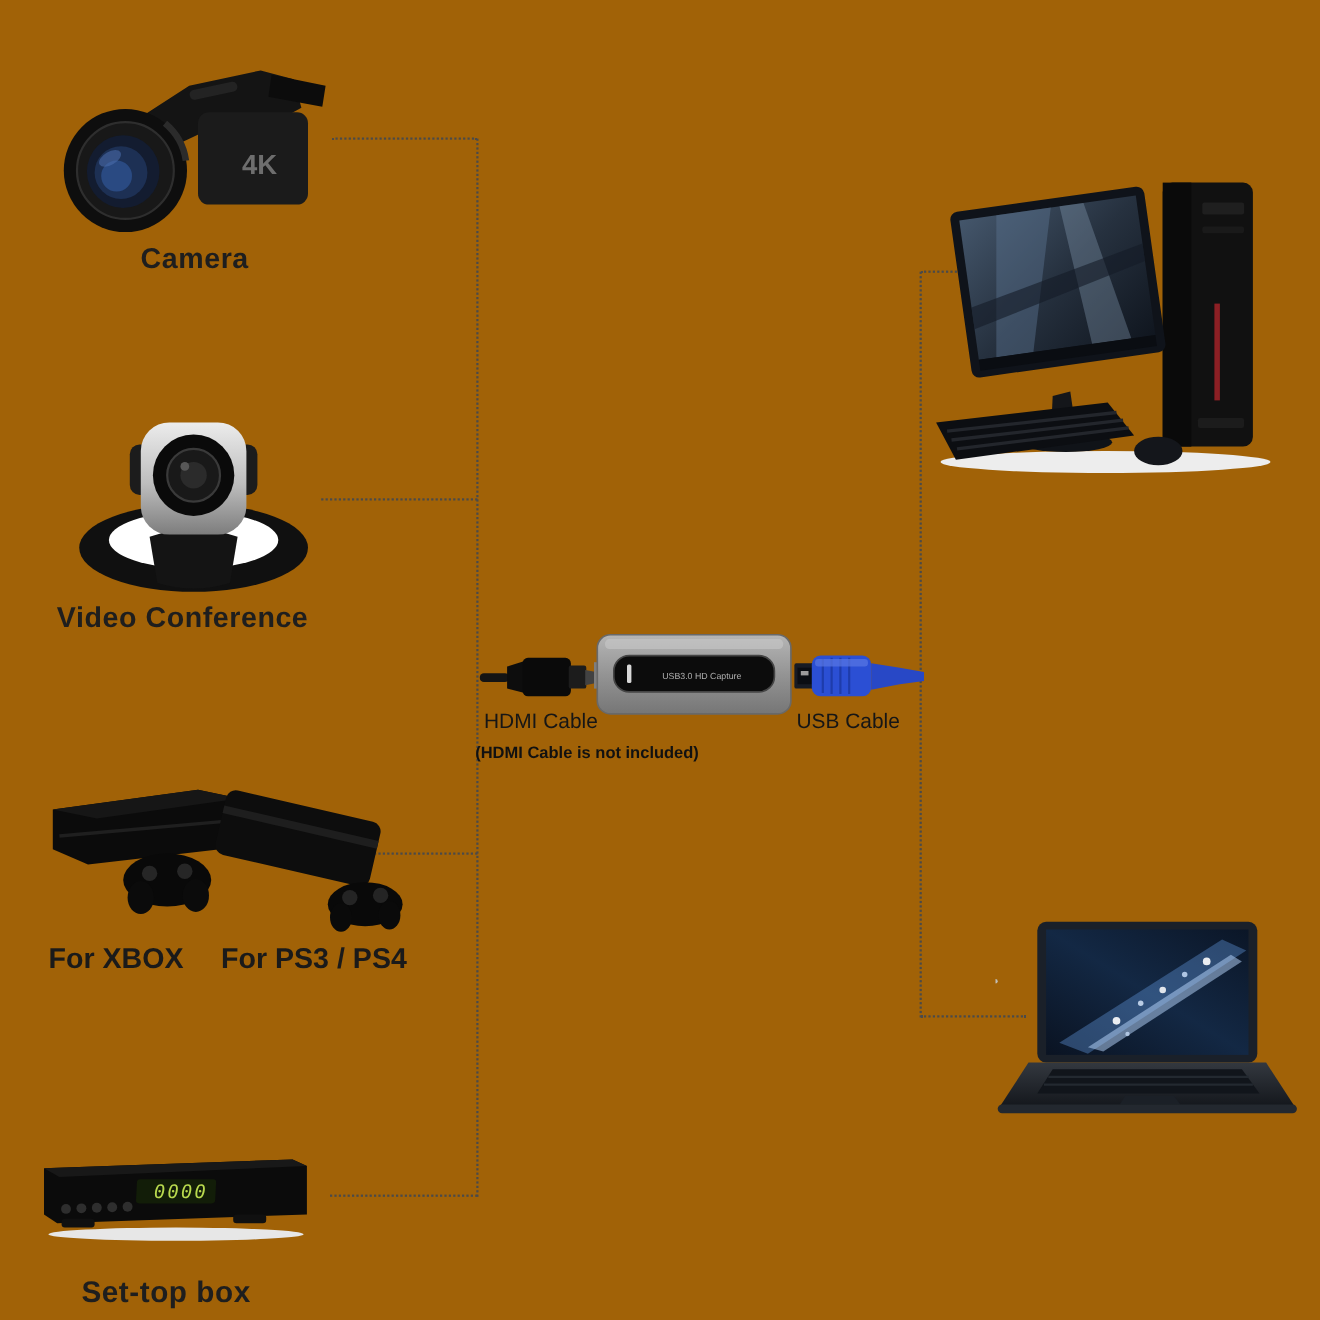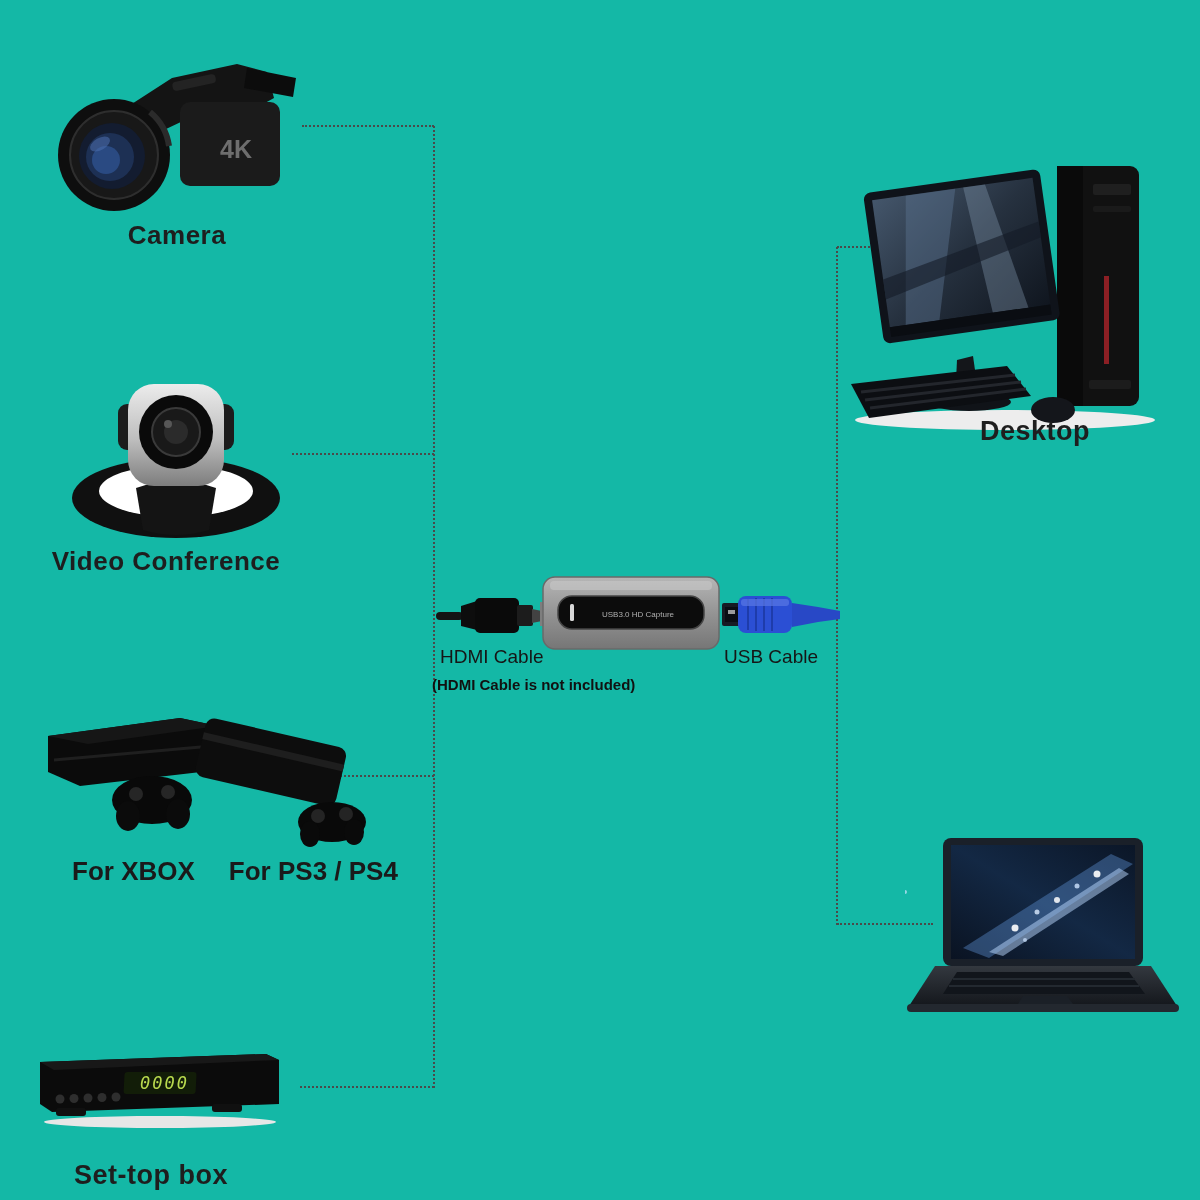--- a/index.html
+++ b/index.html
@@ -1,17 +1,17 @@
 <!DOCTYPE html>
 <html><head>
 <meta charset="utf-8">
 <style>
   html,body{margin:0;padding:0;background:#fff;}
   #canvas{
-    position:relative;width:1200px;height:1200px;background:#14b8a6;
+    position:relative;width:1200px;height:1200px;background:#a16207;
     font-family:"Liberation Sans","DejaVu Sans",sans-serif;color:#1c1c1c;overflow:hidden;
   }
   .abs{position:absolute;}
   .dev-label{
     position:absolute;text-align:center;font-size:26px;letter-spacing:0.5px;
     color:#1e1e1e;font-weight:700;
   }
   .dotline-h{position:absolute;border-top:2px dotted #4a4a4a;height:0;}
   .dotline-v{position:absolute;border-left:2px dotted #4a4a4a;width:0;}
   .cable-label{position:absolute;font-size:19px;color:#161616;font-weight:500;}
@@ -87,21 +87,21 @@
         <rect x="158" y="26" width="144" height="60" rx="9" fill="#0d0d0d"></rect>
         <rect x="158" y="42" width="144" height="7" fill="#1e1e1e"></rect>
       </g>
       <ellipse cx="292" cy="116" rx="34" ry="20" fill="#090909"></ellipse>
       <circle cx="278" cy="110" r="7" fill="#242424"></circle>
       <circle cx="306" cy="108" r="7" fill="#242424"></circle>
       <ellipse cx="270" cy="128" rx="10" ry="13" fill="#0a0a0a"></ellipse>
       <ellipse cx="314" cy="126" rx="10" ry="13" fill="#0a0a0a"></ellipse>
     </g>
   </svg>
-  <div class="console-labels" style="left:42px;top:856px;width:330px;margin-left:28px;">
+  <div class="console-labels" style="left:42px;top:856px;width:330px;">
     <span>For XBOX</span>
     <span>For PS3 / PS4</span>
   </div>
 
   <svg class="abs" style="left:30px;top:1046px;" width="258" height="88" viewBox="0 0 258 88">
     <ellipse cx="130" cy="76" rx="116" ry="6" fill="#e7e7e7"></ellipse>
     <polygon points="10,16 236,8 249,14 249,58 22,66 10,58" fill="#0b0b0b"></polygon>
     <polygon points="10,16 236,8 249,14 24,24" fill="#181818"></polygon>
     <rect x="96" y="26" width="72" height="22" rx="3" fill="#121d08" transform="skewX(-3)"></rect>
     <text x="110" y="43" font-size="17" font-style="italic" letter-spacing="2" fill="#b8d94e" font-family="DejaVu Sans Mono, monospace">0000</text>
@@ -143,21 +143,20 @@
     <polygon points="112,212 128,208 134,250 110,254" fill="#14161a"></polygon>
     <ellipse cx="124" cy="254" rx="42" ry="9" fill="#101318"></ellipse>
     <g>
       <polygon points="6,236 162,218 186,248 24,270" fill="#0c0e12"></polygon>
       <line x1="16" y1="244" x2="170" y2="227" stroke="#23262c" stroke-width="3"></line>
       <line x1="20" y1="252" x2="176" y2="234" stroke="#23262c" stroke-width="3"></line>
       <line x1="25" y1="260" x2="181" y2="241" stroke="#23262c" stroke-width="3"></line>
     </g>
     <ellipse cx="208" cy="262" rx="22" ry="13" fill="#14161b"></ellipse>
   </svg>
-  <div class="dev-label" style="left:900px;top:416px;width:270px;font-size:27px;">Desktop</div>
 
   <svg class="abs" style="left:905px;top:836px;" width="277" height="192" viewBox="0 0 277 192">
     <defs>
       <linearGradient id="nbscr" x1="0" y1="1" x2="1" y2="0">
         <stop offset="0" stop-color="#0a1322"></stop>
           <stop offset="0.5" stop-color="#132844"></stop>
           <stop offset="1" stop-color="#0b1627"></stop>
       </linearGradient>
       <linearGradient id="nbdeck" x1="0" y1="0" x2="0" y2="1">
         <stop offset="0" stop-color="#33383f"></stop>

